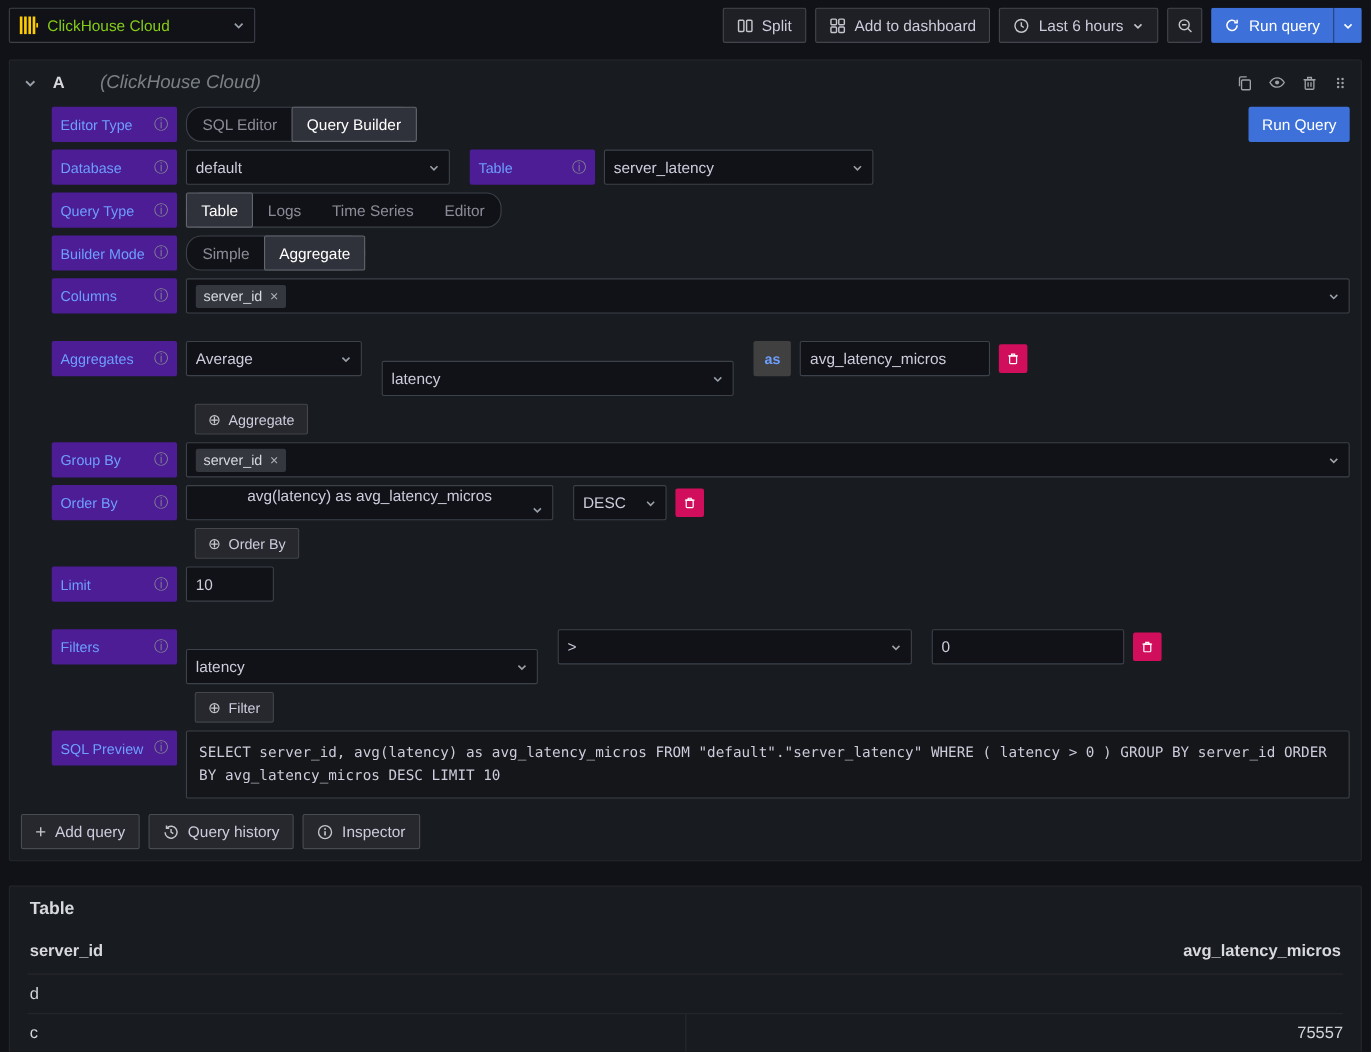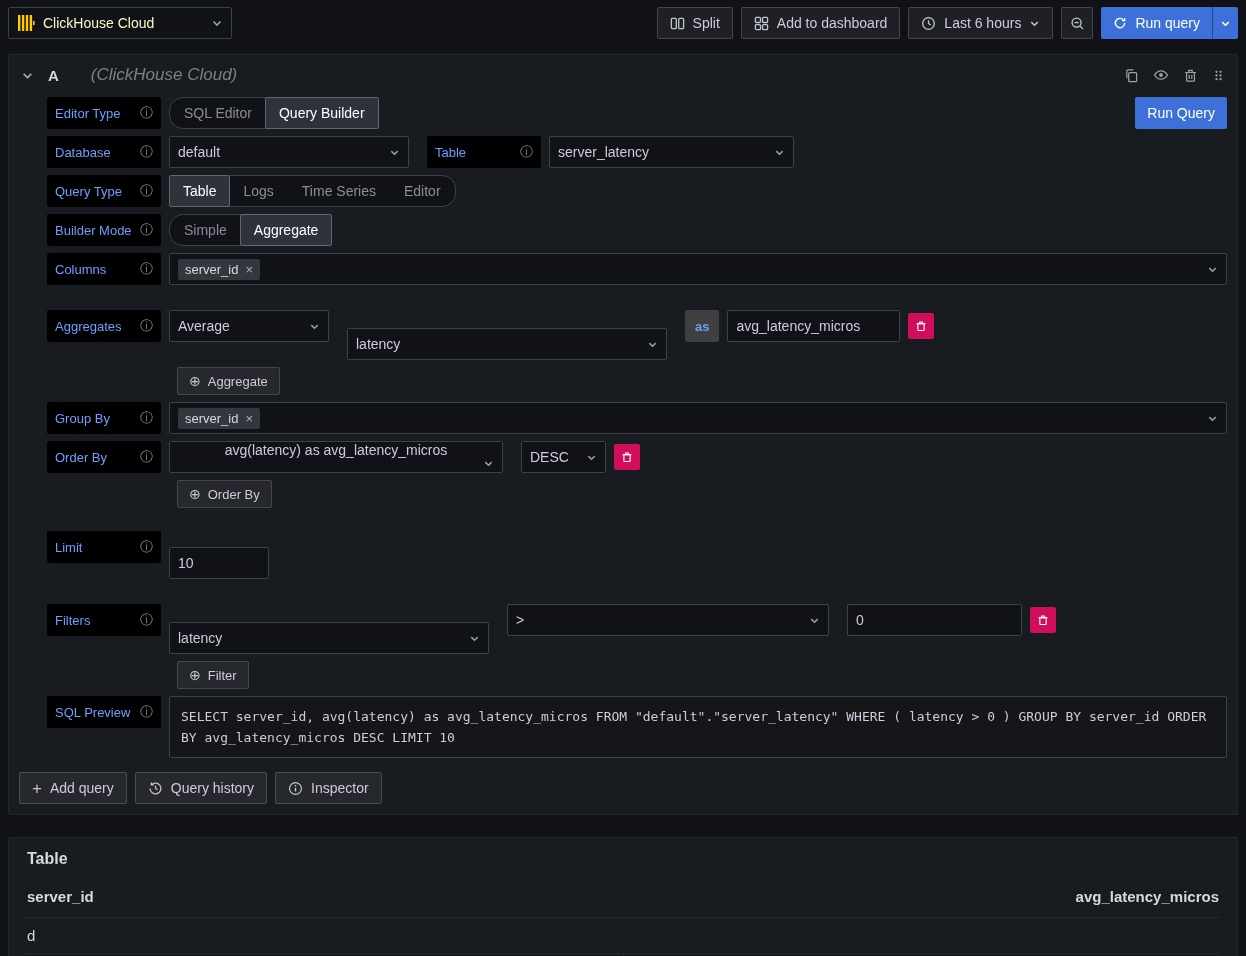--- a/index.html
+++ b/index.html
@@ -13,21 +13,21 @@
     position:relative;
   }
   svg { display:block; }
   button { font-family:inherit; cursor:pointer; }
 
   
   .topbar { display:flex; align-items:center; justify-content:space-between; padding:7px 8px; }
   .ds-picker {
     width:224px; height:32px; display:flex; align-items:center; gap:8px;
     background:#111217; border:1px solid #3d414a; border-radius:2px; padding:0 8px;
-    color:#fef9c3; font-weight:500; cursor:pointer;
+    color:#84cc16; font-weight:500; cursor:pointer;
   }
   .ds-picker .chev { margin-left:auto; color:#9aa0a9; }
   .topbar-right { display:flex; align-items:flex-start; gap:8px; }
 
   .btn {
     height:32px; display:inline-flex; align-items:center; gap:8px; padding:0 12px;
     border-radius:2px; font-size:14px; font-weight:500; color:#ccccdc;
     background:rgba(204,204,220,0.08); border:1px solid rgba(204,204,220,0.22);
   }
   .btn .ic { color:#c3c6cd; }
@@ -53,36 +53,36 @@
   .ref-id { font-weight:700; font-size:15px; color:#d8d9df; margin-left:4px; cursor:pointer; }
   .ds-hint { font-style:italic; color:#7b8087; font-size:17px; margin-left:22px; }
   .q-header-right { margin-left:auto; display:flex; align-items:center; gap:14px; color:#9da1a8; }
   .q-header-right .hicon { cursor:pointer; }
 
   .q-body { padding:2px 10px 0 38px; display:flex; flex-direction:column; gap:7px; }
   .q-row { display:flex; align-items:center; gap:8px; }
   .q-row.align-top { align-items:flex-start; }
 
   .flabel {
-    width:114px; min-width:114px; height:32px; background:#000000; border-radius:2px;
+    width:114px; min-width:114px; height:32px; background:#4c1d95; border-radius:2px;
     color:#6e9fff; font-size:13px; font-weight:500;
     display:flex; align-items:center; padding:0 8px;
   }
   .flabel .info { margin-left:auto; color:#848891; font-size:13px; cursor:pointer; }
   .flabel-spacer { width:114px; min-width:114px; }
 
   .control {
     height:32px; background:#111217; border:1px solid #3d414a; border-radius:2px;
     display:flex; align-items:center; padding:0 8px; color:#ccccdc; font-size:14px;
   }
   .select { cursor:pointer; }
   .select .chev { margin-left:auto; color:#9aa0a9; padding-left:8px; }
   .flex1 { flex:1; }
   .w240{width:240px;} .w245{width:245px;} .w160{width:160px;} .w320{width:320px;margin-top:36px;}
-  .w288{width:334px;flex-direction:column;} .w85{width:85px;} .w80{width:100px;margin-top:32px;} .w173{width:173px;}
+  .w288{width:334px;flex-direction:column;} .w85{width:85px;} .w80{width:80px;} .w173{width:173px;}
   .w175{width:175px;} .w322{width:322px;}
   .ml10 { margin-left:10px; }
 
   .radio-group {
     display:inline-flex; height:32px; background:#111217;
     border:1px solid #3d414a; border-radius:14px; align-items:stretch;
   }
   .radio-opt {
     display:flex; align-items:center; padding:0 13px; font-size:14px;
     color:rgba(204,204,220,0.65); border:1px solid transparent; border-radius:2px; cursor:pointer;

